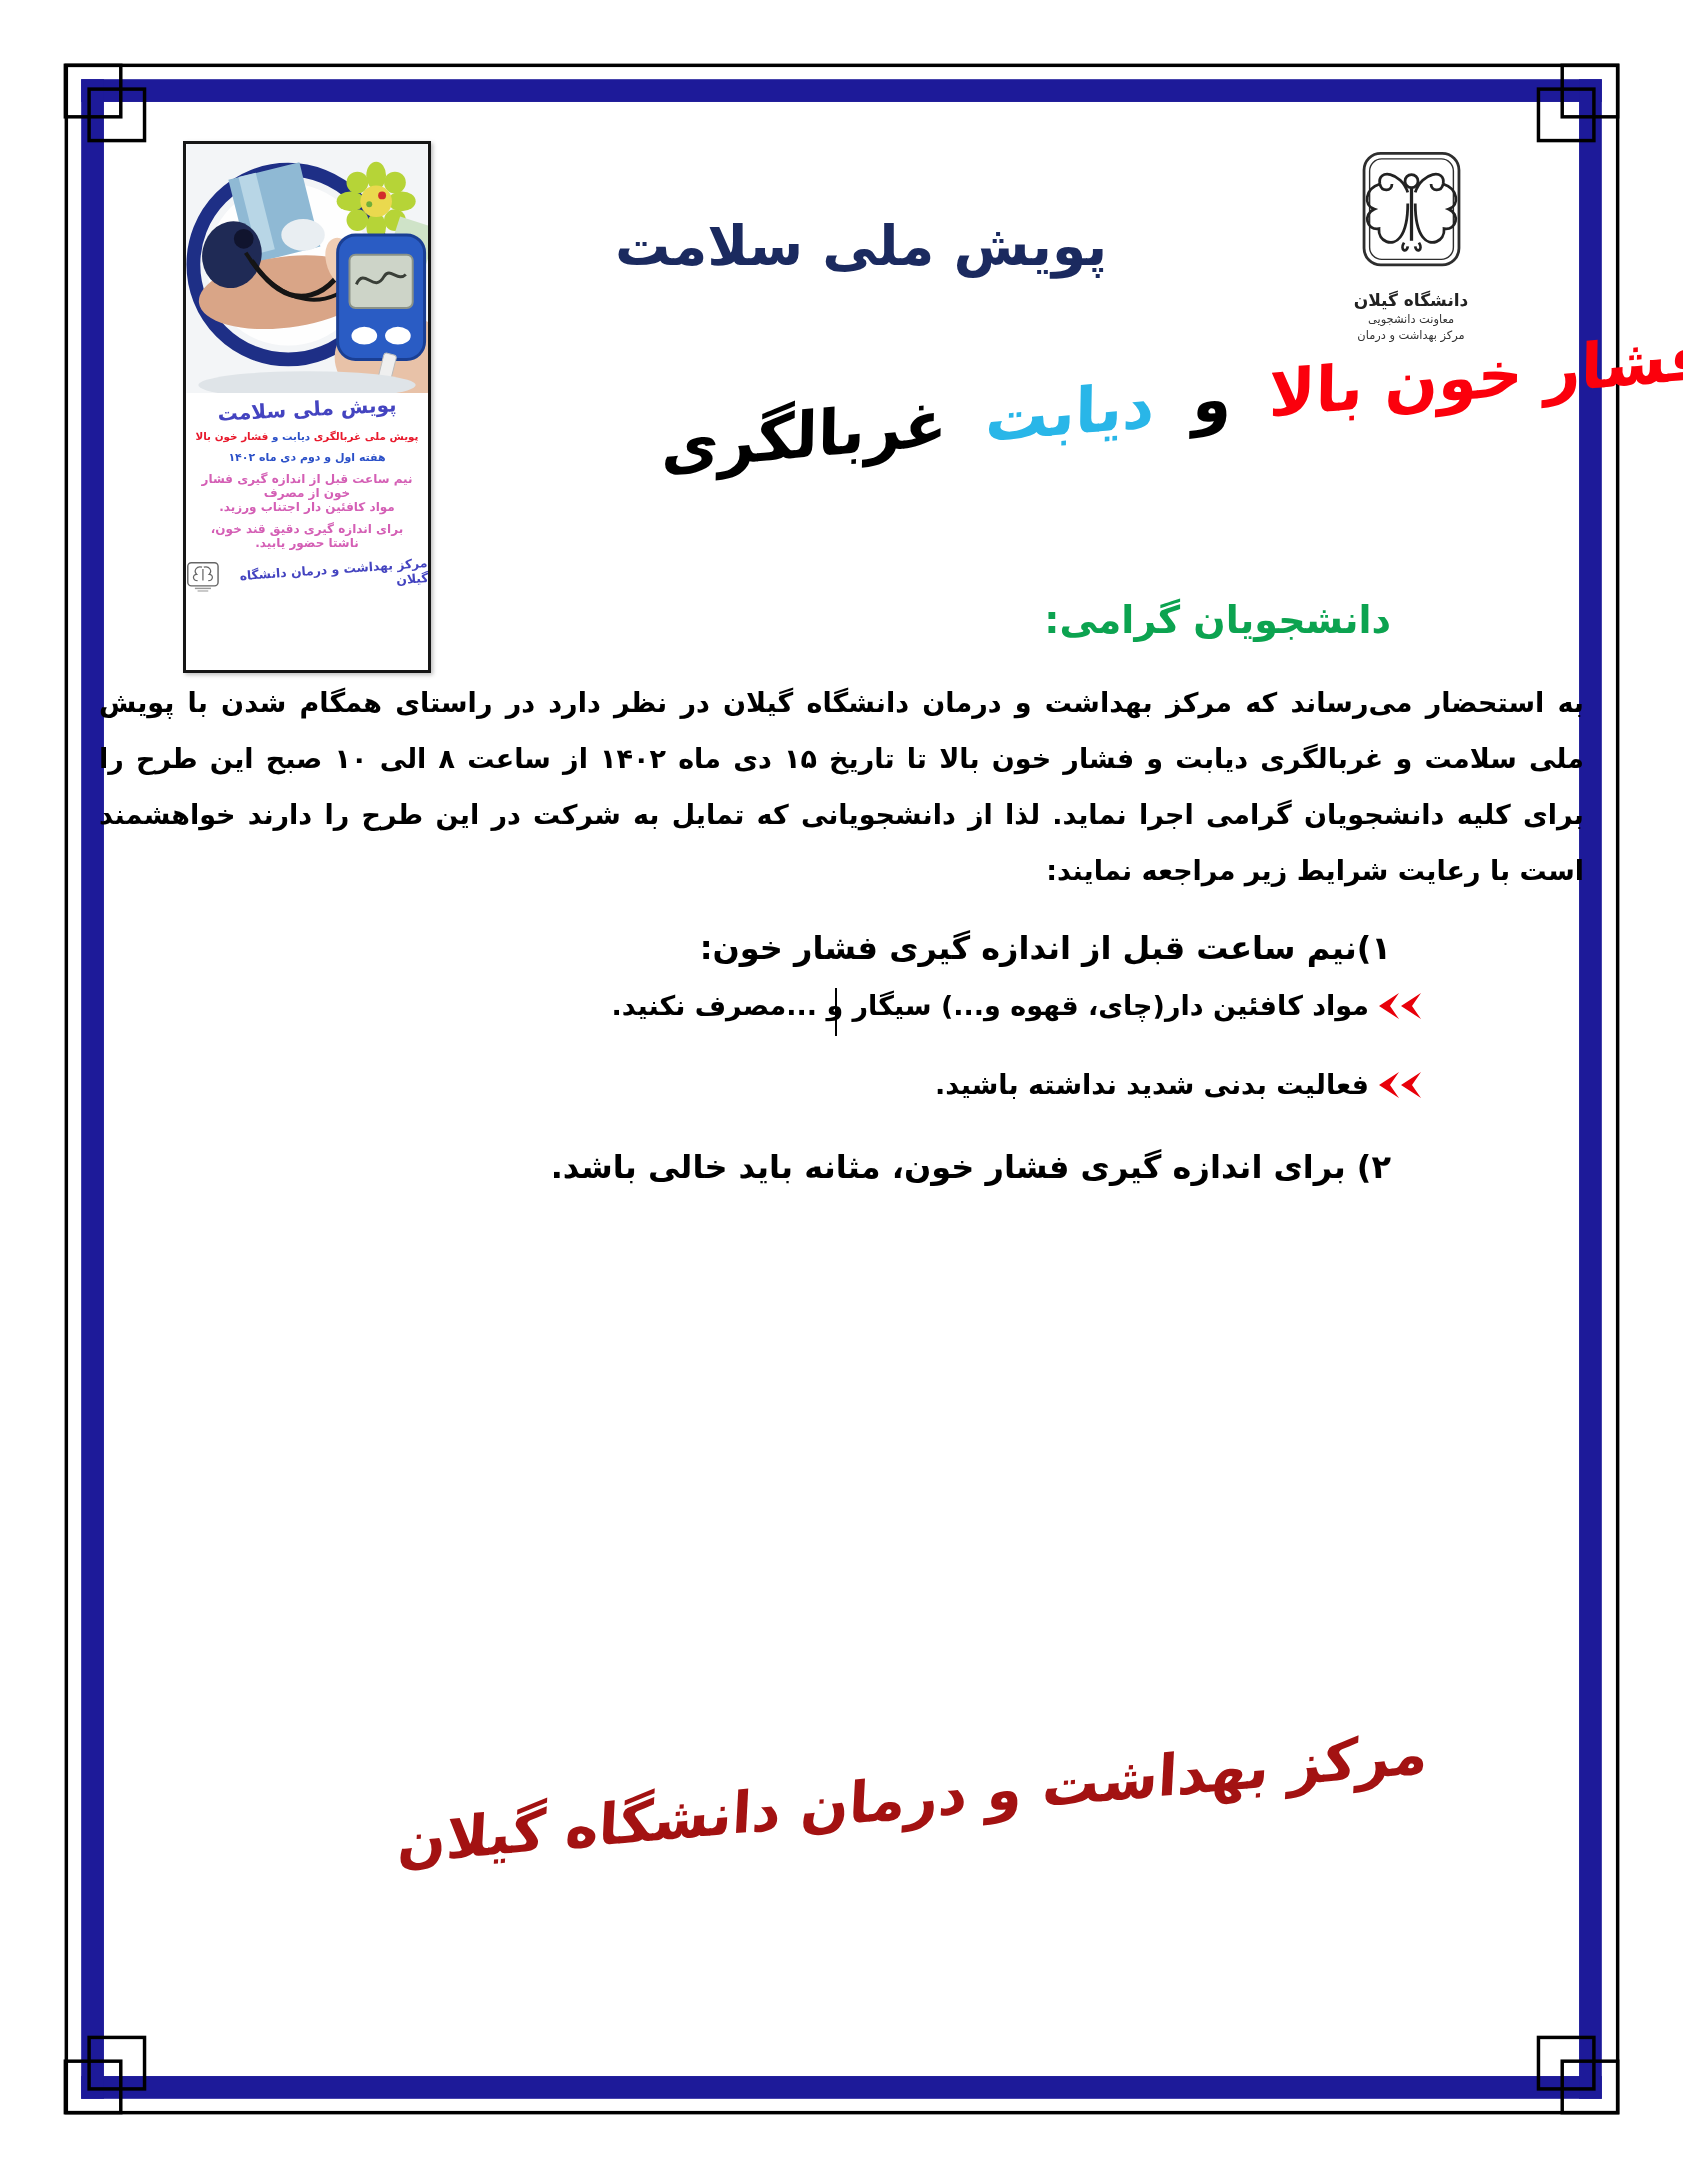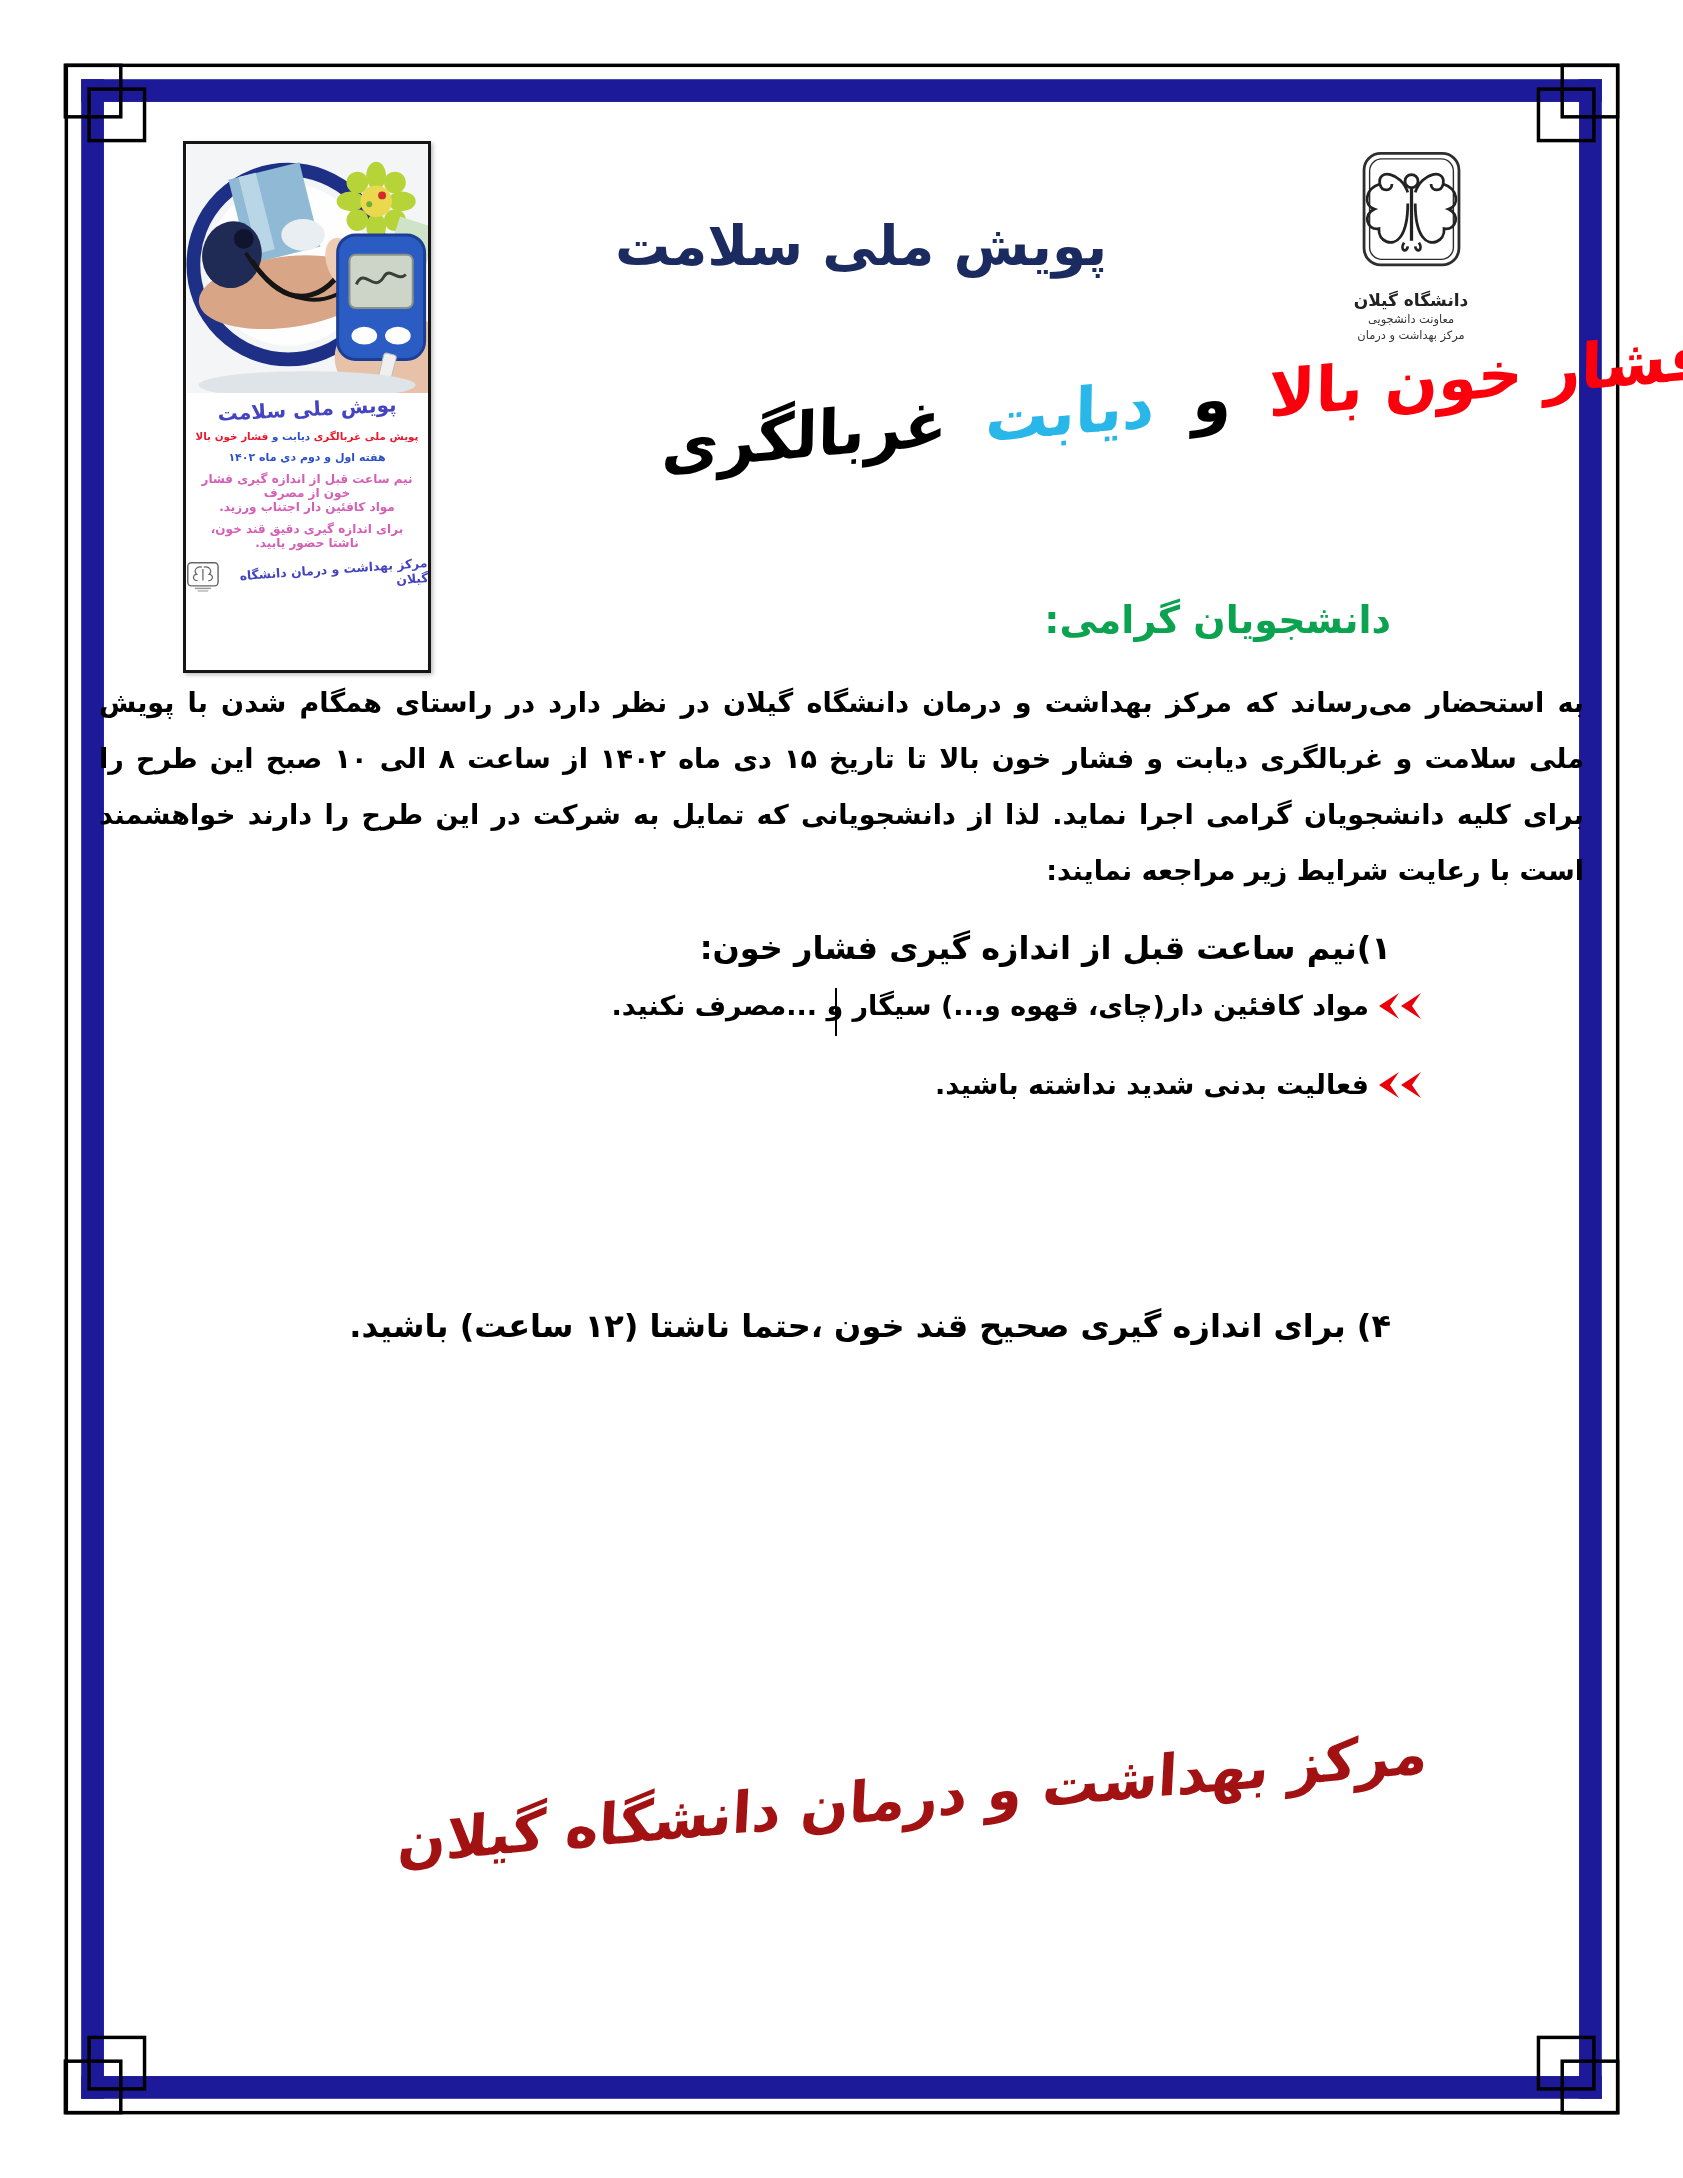--- a/index.html
+++ b/index.html
@@ -197,21 +197,21 @@
     <div class="abs cursor-bar"></div>
 
     <div class="abs bullet-line fa" style="top:1069px">
       <svg class="chevrons" width="46" height="30" viewBox="0 0 46 30">
         <path d="M22,2 L2,15 L22,28 L13,15 Z" fill="#e8000a"></path>
         <path d="M44,2 L24,15 L44,28 L35,15 Z" fill="#e8000a"></path>
       </svg>
       <span>فعالیت بدنی شدید نداشته باشید.</span>
     </div>
 
-    <div class="abs list-item fa" style="top:1307px">۴) برای اندازه گیری صحیح قند خون ،حتما ناشتا (۱۲ ساعت) باشید.</div>
+    <div class="abs list-item fa" style="top:1148px">۲) برای اندازه گیری فشار خون، مثانه باید خالی باشد.</div>
 
     <div class="abs signature fa">
       <span class="inner">مرکز بهداشت و درمان دانشگاه گیلان</span>
     </div>
 
   </div>
 </div>
 
 
 </body></html>

